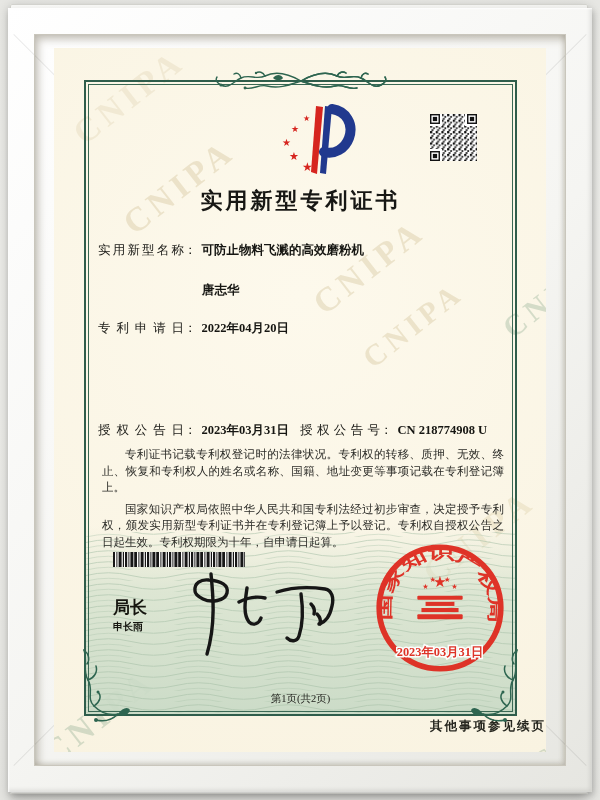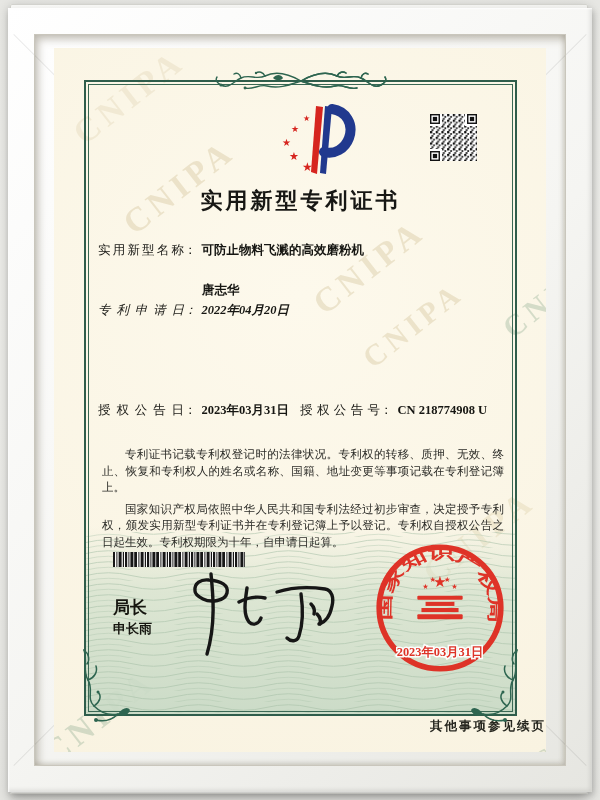--- a/index.html
+++ b/index.html
@@ -42,34 +42,34 @@
   .logo{position:absolute;left:190px;top:18px;width:80px;height:82px;}
   .qr{position:absolute;left:344px;top:32px;width:47px;height:47px;}
   .title{position:absolute;left:0;top:104px;width:100%;text-align:center;
          font-size:22px;font-weight:bold;letter-spacing:3px;color:#171714;}
   
   .rows{position:absolute;left:12px;top:148px;right:6px;height:220px;font-size:12.5px;color:#20201c;}
   .row{position:absolute;left:0;white-space:nowrap;}
   .flabel{display:inline-block;width:86px;text-align:justify;text-align-last:justify;vertical-align:top;}
   .colon{margin-right:5px;}
   .fval{font-weight:bold;color:#161612;}
-  .r0{top:12px;} .r1{top:26px;} .r1b{top:52px;left:104px;} .r2{top:60px;} .r3{top:72px;font-style:italic;}
-  .r4{top:121px;} .r5{top:155px;} .r6{top:172px;font-family:Liberation Serif, serif;}
+  .r0{top:12px;} .r1{top:26px;} .r1b{top:52px;left:104px;} .r2{top:60px;} .r3{top:90px;}
+  .r4{top:121px;} .r5{top:155px;} .r6{top:192px;font-family:Liberation Serif, serif;}
   .pair2{position:absolute;left:202px;top:0;white-space:nowrap;}
   .flabel2{display:inline-block;width:80px;text-align:justify;text-align-last:justify;}
   
   .paras{position:absolute;left:16px;right:11px;top:364px;font-size:11.5px;line-height:16.5px;
          text-align:justify;color:#2c2c28;}
   .paras p{margin:0 0 5px 0;text-indent:2em;}
   
   .barcode{position:absolute;left:27px;top:470px;width:132px;height:15px;}
   .sig-title{position:absolute;left:27px;top:514px;font-family:"Liberation Sans","DejaVu Sans",sans-serif;
              font-weight:bold;font-size:17px;color:#15150f;}
   .sig-name{position:absolute;left:27px;top:538px;font-family:"Liberation Sans","DejaVu Sans",sans-serif;
-            font-weight:bold;font-size:13px;color:#15150f;}
+            font-weight:bold;font-size:10px;color:#15150f;}
   .signature{position:absolute;left:95px;top:478px;width:162px;height:104px;}
   .seal{position:absolute;left:286px;top:458px;width:136px;height:136px;opacity:.95;}
   .page-foot{position:absolute;left:0;bottom:8px;width:100%;text-align:center;font-size:10.5px;color:#1e1e1a;}
   
   .note{position:absolute;left:0;top:670px;width:100%;text-align:right;font-weight:bold;
         font-size:12.5px;letter-spacing:2px;color:#26261f;}
   
   .orn-top{position:absolute;left:50%;top:-14px;transform:translateX(-50%);width:176px;height:28px;z-index:6;}
   .orn-bl{position:absolute;left:-8px;bottom:-10px;width:54px;height:76px;z-index:6;}
   .orn-br{position:absolute;right:-8px;bottom:-10px;width:54px;height:76px;z-index:6;transform:scaleX(-1);}
@@ -277,20 +277,21 @@
             <text x="73" y="41" font-size="7" text-anchor="middle" font-family="DejaVu Sans,sans-serif">★</text>
             <text x="80" y="48" font-size="7" text-anchor="middle" font-family="DejaVu Sans,sans-serif">★</text>
             <rect x="44" y="54" width="44" height="4" rx="1"></rect>
             <rect x="52" y="60" width="28" height="4"></rect>
             <rect x="48" y="66" width="36" height="4"></rect>
             <rect x="44" y="72" width="44" height="5" rx="1"></rect>
           </g>
           <text x="66" y="113" font-size="12" font-weight="bold" text-anchor="middle" fill="#df2a1f" style="paint-order:stroke" stroke="#ffffff" stroke-width="3">2023年03月31日</text>
         </svg>
 
+        <div class="page-foot">第1页(共2页)</div>
       </div>
     </div>
 
     <div class="note">其他事项参见续页</div>
   </div>
 
   <div class="frame3"></div>
 </div>
 
 </body></html>

